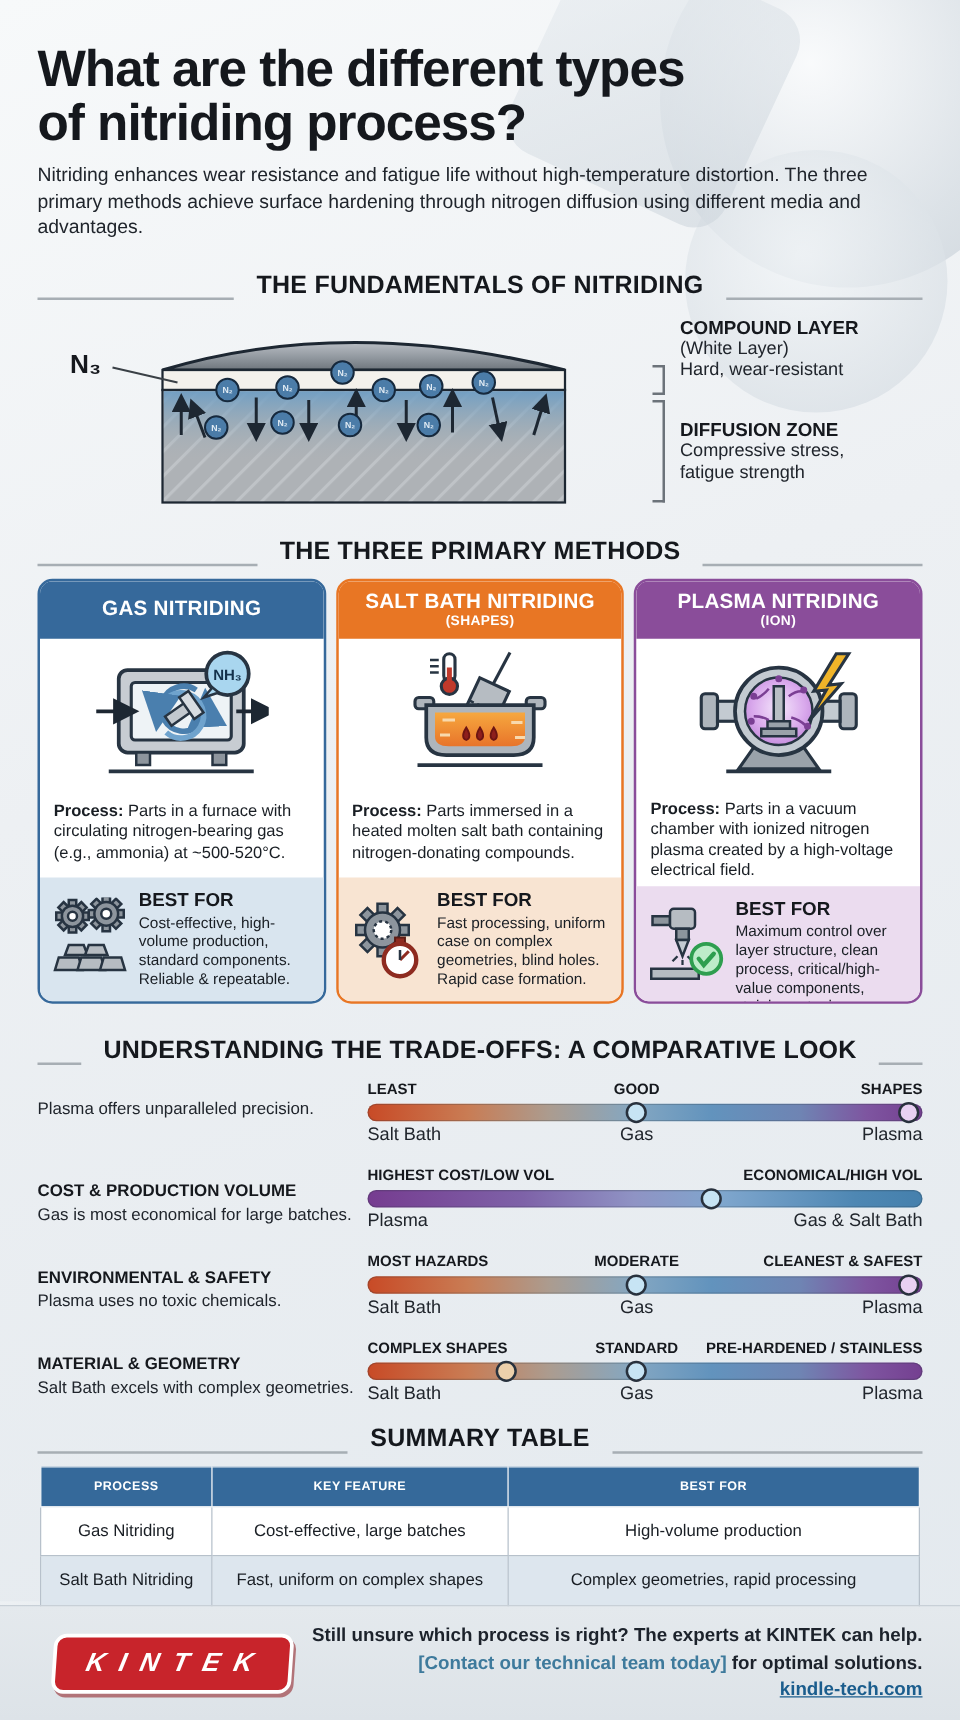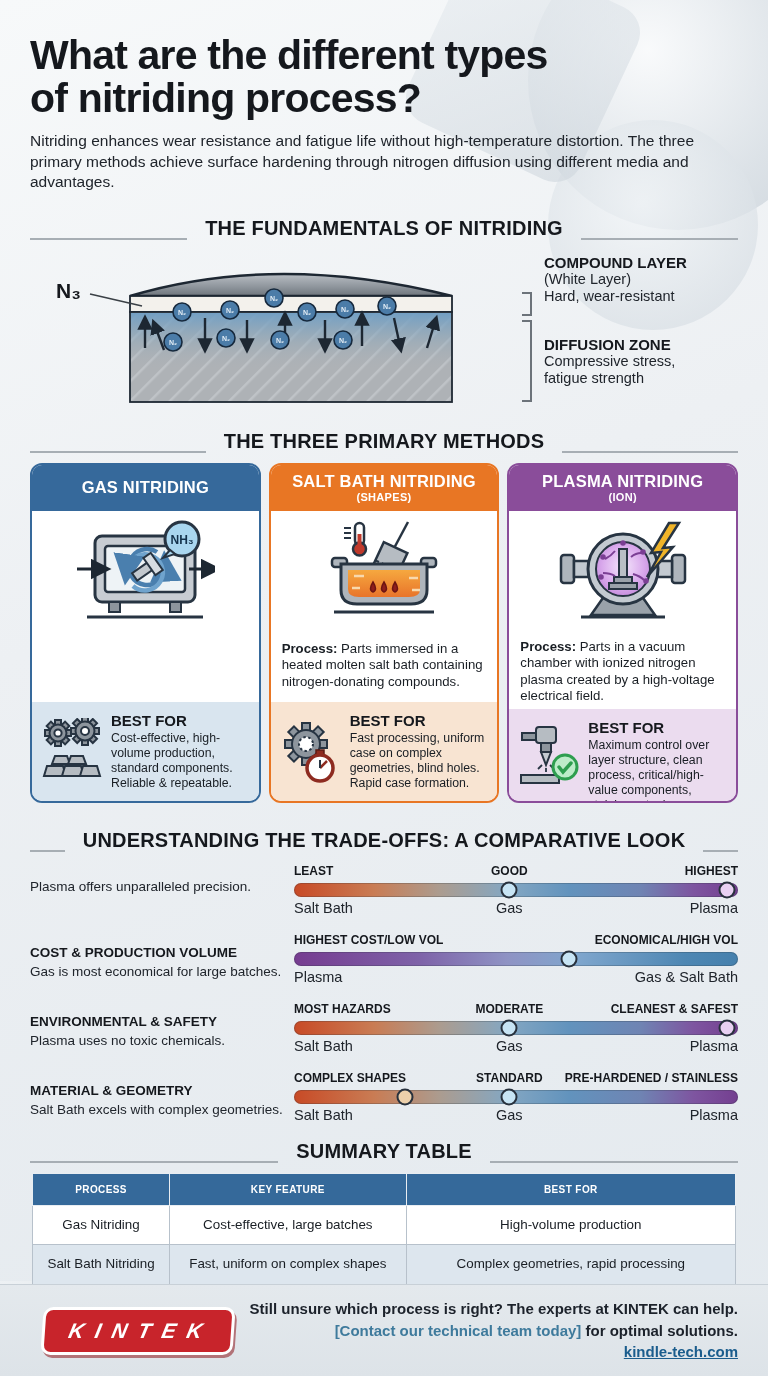--- a/index.html
+++ b/index.html
@@ -262,20 +262,23 @@
             <path d="M82,32 a18,18 0 1 0 8,14" fill="none" stroke="#4a7fae" stroke-width="4.5" marker-end="url(#ahB)"></path>
             <path d="M58,66 a18,18 0 1 0 -6,-16" fill="none" stroke="#6fa3cd" stroke-width="4.5" marker-end="url(#ahB)"></path>
             <g transform="translate(70,49) rotate(-35)">
               <rect x="-13" y="-4" width="26" height="9" fill="#c2c8ce" stroke="#273442" stroke-width="2"></rect>
               <rect x="5" y="-10" width="9" height="21" fill="#d7dce1" stroke="#273442" stroke-width="2"></rect>
             </g>
             <circle cx="107" cy="19" r="17" fill="#a9d6ef" stroke="#273442" stroke-width="3"></circle>
             <path d="M95,30 L88,38 L100,34 Z" fill="#a9d6ef" stroke="#273442" stroke-width="2"></path>
             <text x="107" y="24" text-anchor="middle" font-size="12" font-weight="bold" fill="#14324c">NH₃</text>
           </svg>
+        </div>
+        <div class="card-proc">
+          <b>Process:</b> <span>Parts in a furnace with circulating nitrogen-bearing gas (e.g., ammonia) at ~500-520°C.</span>
         </div>
         <div class="bestfor" style="background: rgb(217, 229, 239);">
           <div class="bf-icon">
             <svg width="62" height="66" viewBox="0 0 62 66">
               <g fill="#8d959d" stroke="#273442" stroke-width="2">
                 <g transform="translate(17,15)">
                   <rect x="-3" y="-13" width="6" height="26"></rect>
                     <rect x="-13" y="-3" width="26" height="6"></rect>
                   <rect x="-3" y="-13" width="6" height="26" transform="rotate(45)"></rect>
                     <rect x="-13" y="-3" width="26" height="6" transform="rotate(45)"></rect>
@@ -454,21 +457,21 @@
     </div>
     <div class="tradeoffs" id="tradeoffs">
   <div class="trow">
     <div class="tleft">
       <div class="tcap">Plasma offers unparalleled precision.</div>
     </div>
     <div class="tright">
       <div class="scale-row">
               <span class="sl">LEAST</span>
               <span class="sc">GOOD</span>
-              <span class="sr">HIGHEST</span>
+              <span class="sr">SHAPES</span>
             </div>
       <div class="bar warm">
               <div class="marker" style="left: 48.5%; background: rgb(199, 228, 244);"></div>
               <div class="marker" style="left: 97.5%; background: rgb(232, 208, 242);"></div>
             </div>
       <div class="proc-row">
               <span class="sl">Salt Bath</span>
               <span class="sc">Gas</span>
               <span class="sr">Plasma</span>
             </div>

